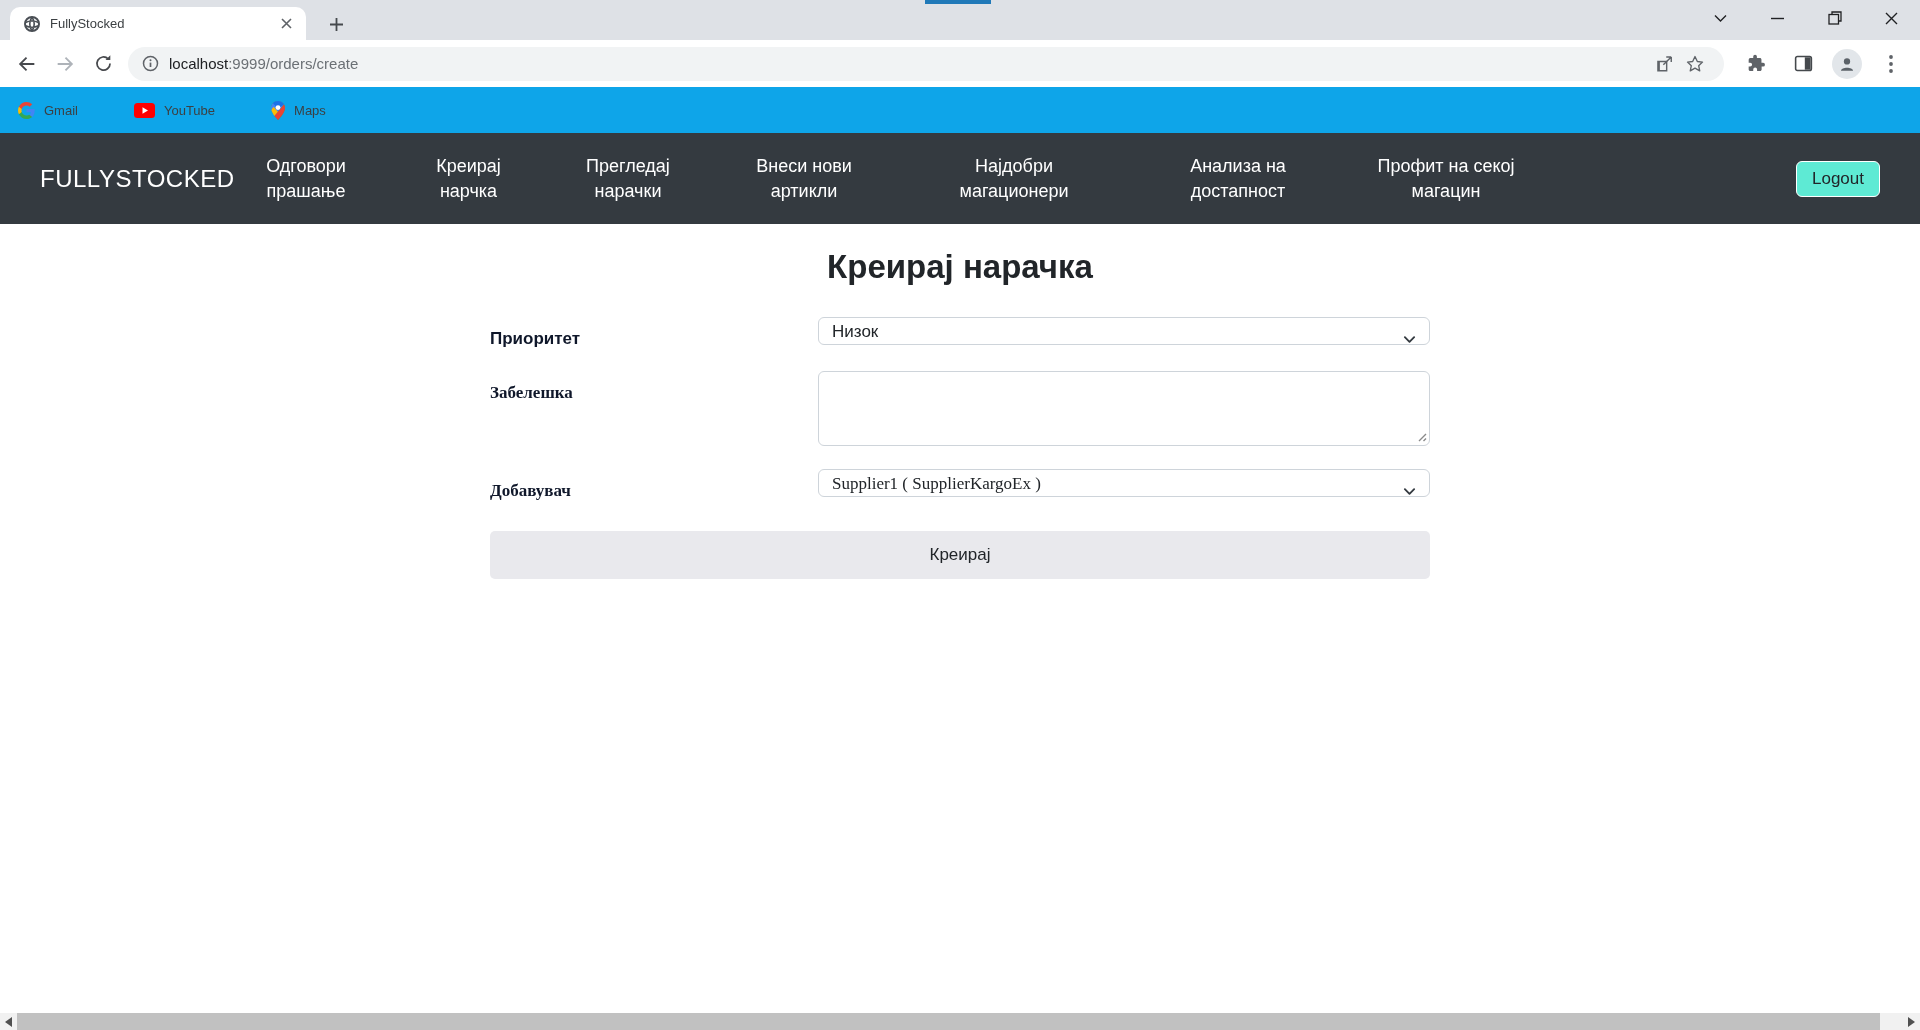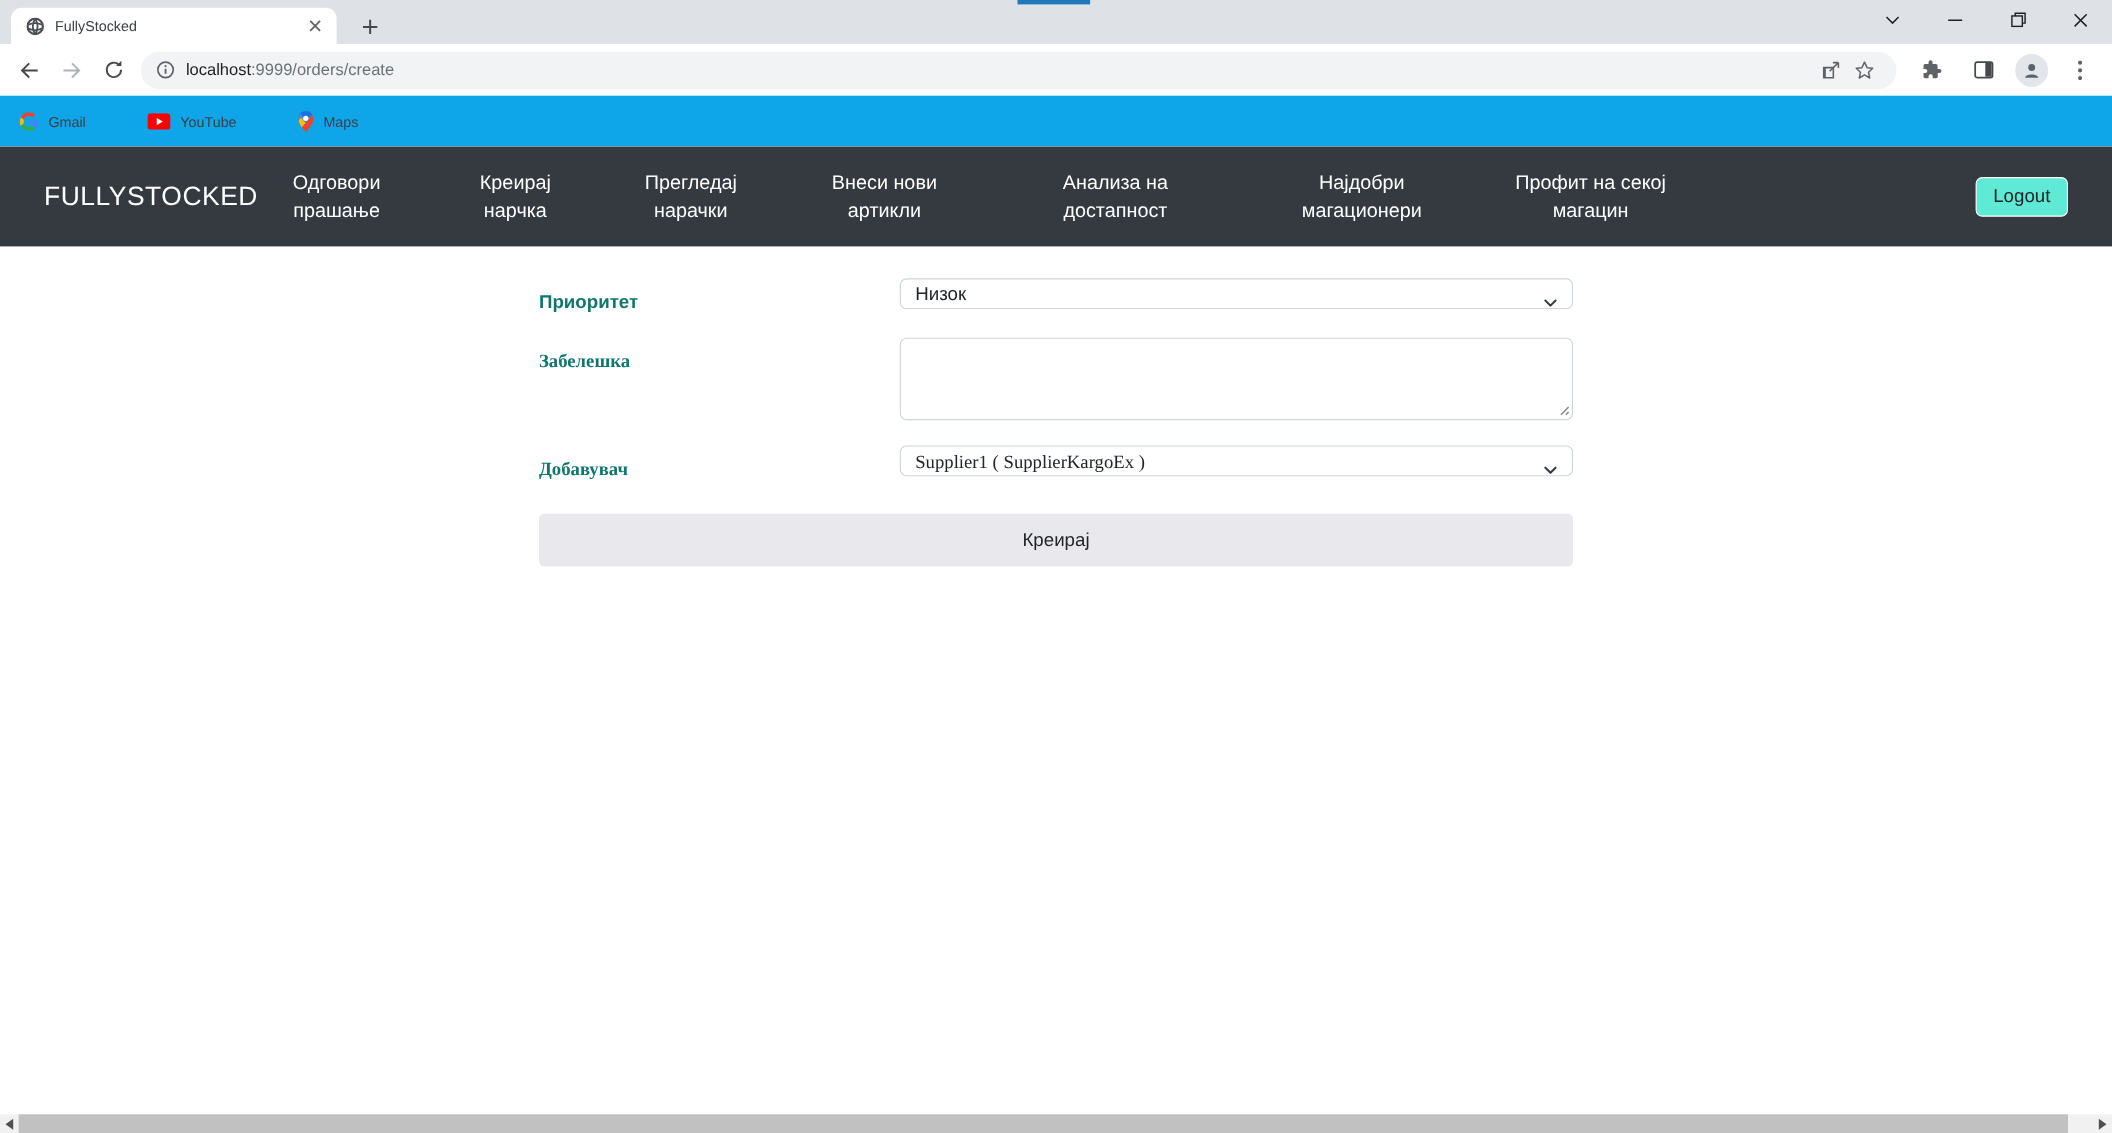--- a/index.html
+++ b/index.html
@@ -76,21 +76,21 @@
 
   .page-title {
     text-align: center; margin-top: 21px;
     font-size: 33px; line-height: 43px; font-weight: 700; color: #212529;
   }
 
   .order-form { width: 940px; margin: 29px auto 0; }
   .form-row { display: flex; align-items: flex-start; }
   .form-row + .form-row { margin-top: 22px; font-family: Liberation Serif, serif; }
   .form-row.supplier-row { margin-top: 23px; }
-  .form-label { width: 328px; padding-top: 12px; font-size: 17px; font-weight: 700; color: #0f766e; }
+  .form-label { width: 328px; padding-top: 12px; font-size: 17px; font-weight: 700; color: #0f172a; }
   .control { position: relative; flex: 1; }
   .form-select {
     width: 100%; height: 28px; appearance: none; -webkit-appearance: none;
     border: 1px solid #ced4da; border-radius: 6px; background: #fff;
     font-size: 17px; color: #212529; padding: 0 40px 0 13px;
     font-family: inherit; cursor: pointer;
   }
   .select-chevron { position: absolute; right: 14px; top: 16px; pointer-events: none; }
   .form-textarea {
     width: 100%; height: 75px; resize: none; display: block;
@@ -279,30 +279,31 @@
     <div class="brand">FULLYSTOCKED</div>
     <ul class="nav-items">
       <li>Одговори
 прашање</li>
       <li>Креирај
 нарчка</li>
       <li>Прегледај
 нарачки</li>
       <li>Внеси нови
 артикли</li>
+      <li>Најдобри
+магационери</li>
       <li>Анализа на
 достапност</li>
-      <li>Најдобри
-магационери</li>
       <li>Профит на секој
 магацин</li>
     </ul>
     <button class="logout-btn">Logout</button>
   </nav>
 
+  <h1 class="page-title">Креирај нарачка</h1>
 
   <form class="order-form">
     <div class="form-row">
       <label class="form-label">Приоритет</label>
       <div class="control">
         <select class="form-select">
           <option>Низок</option>
         </select>
         <span class="select-chevron">
           <svg width="13" height="13" viewBox="0 0 14 14">

